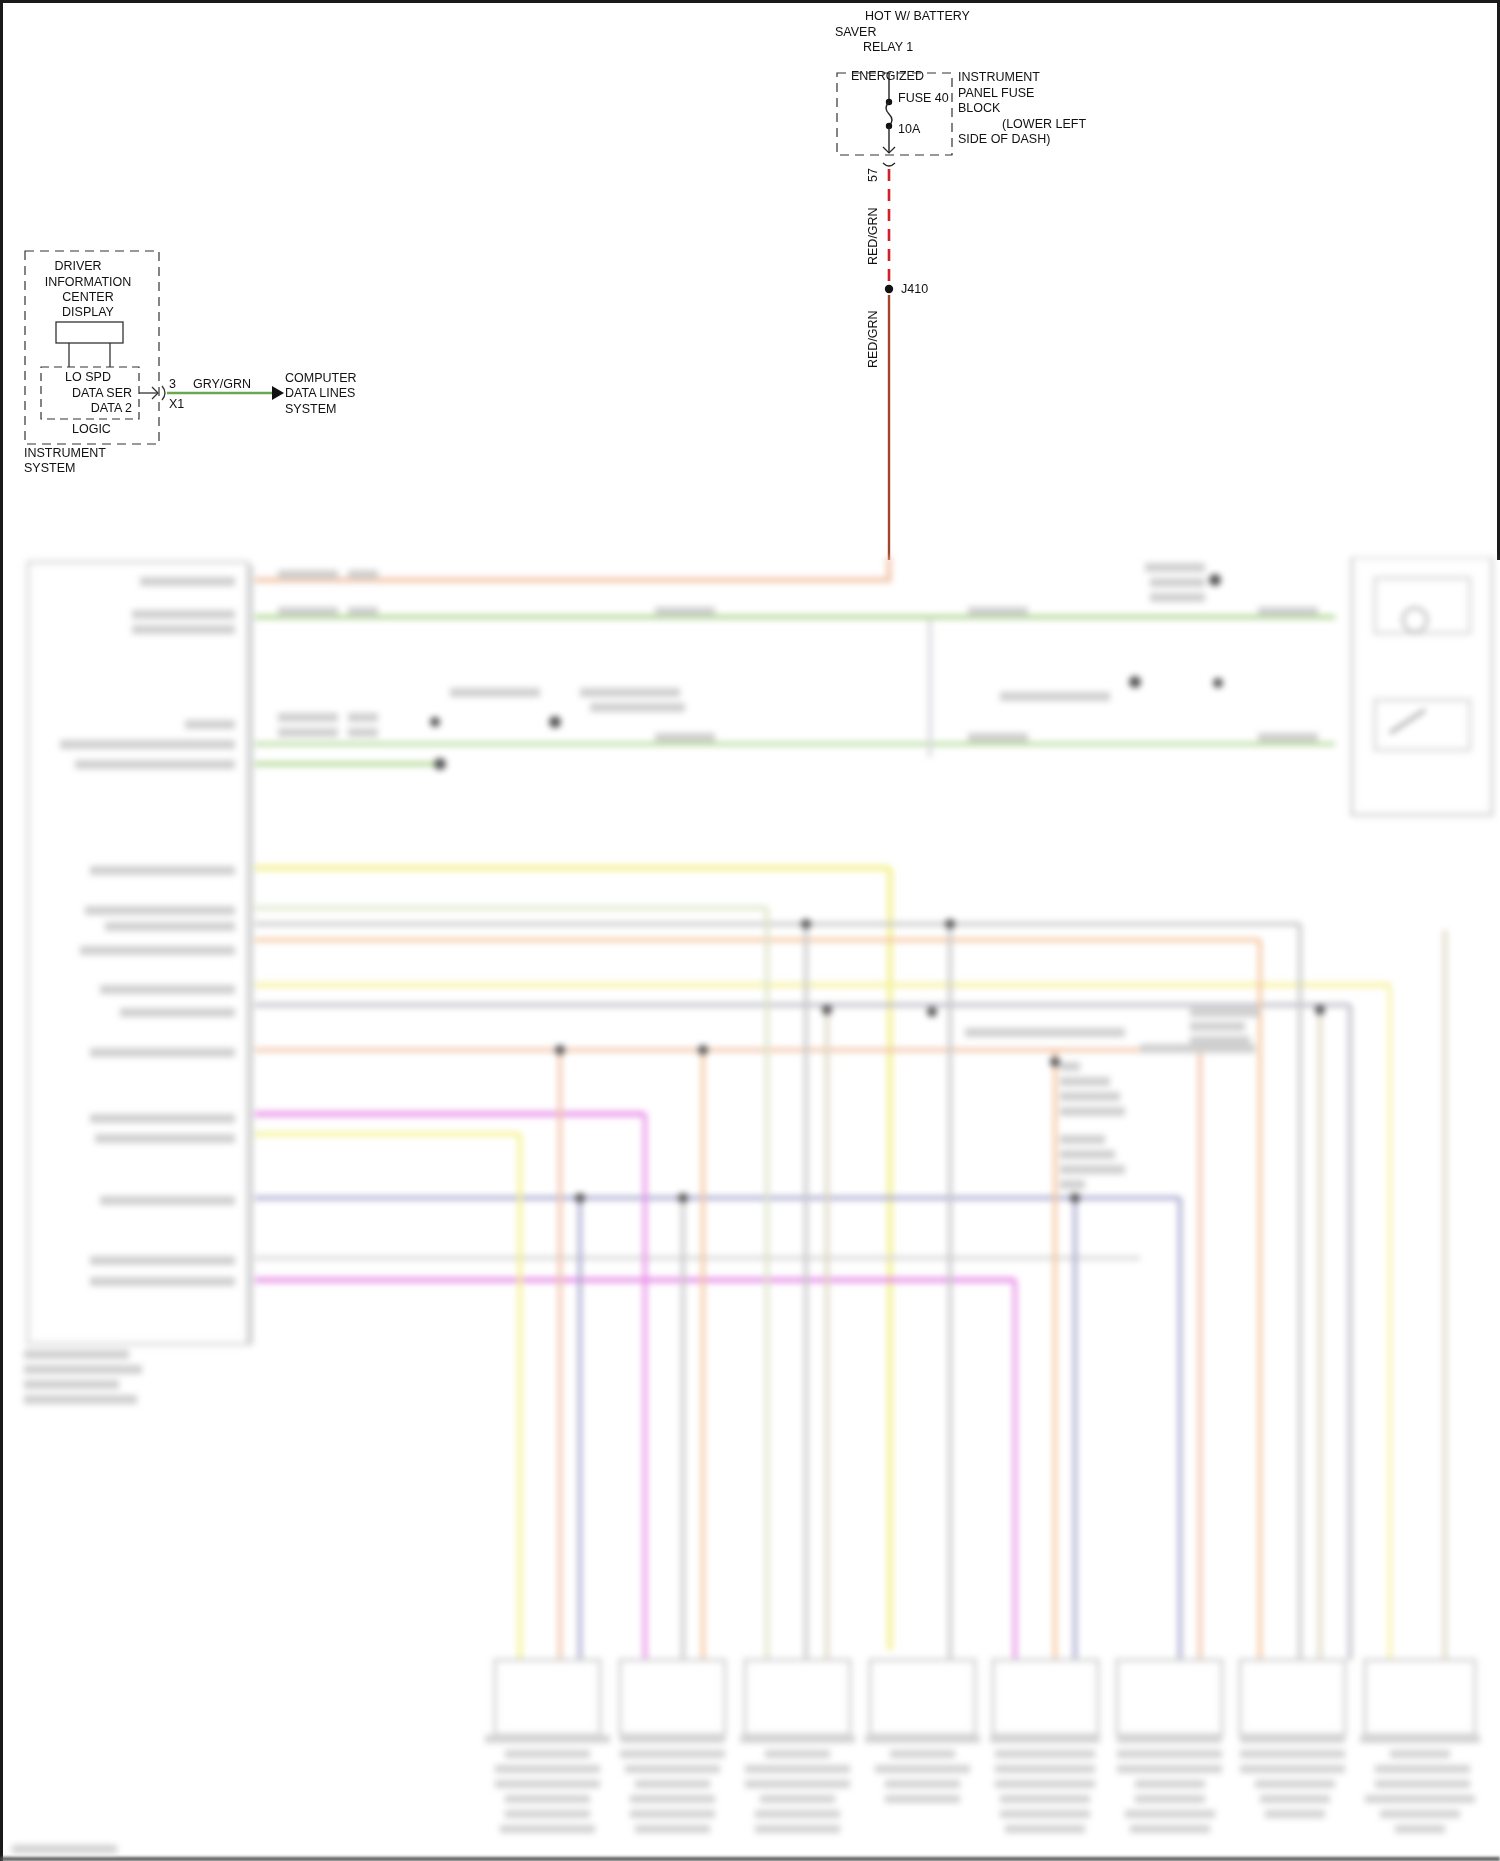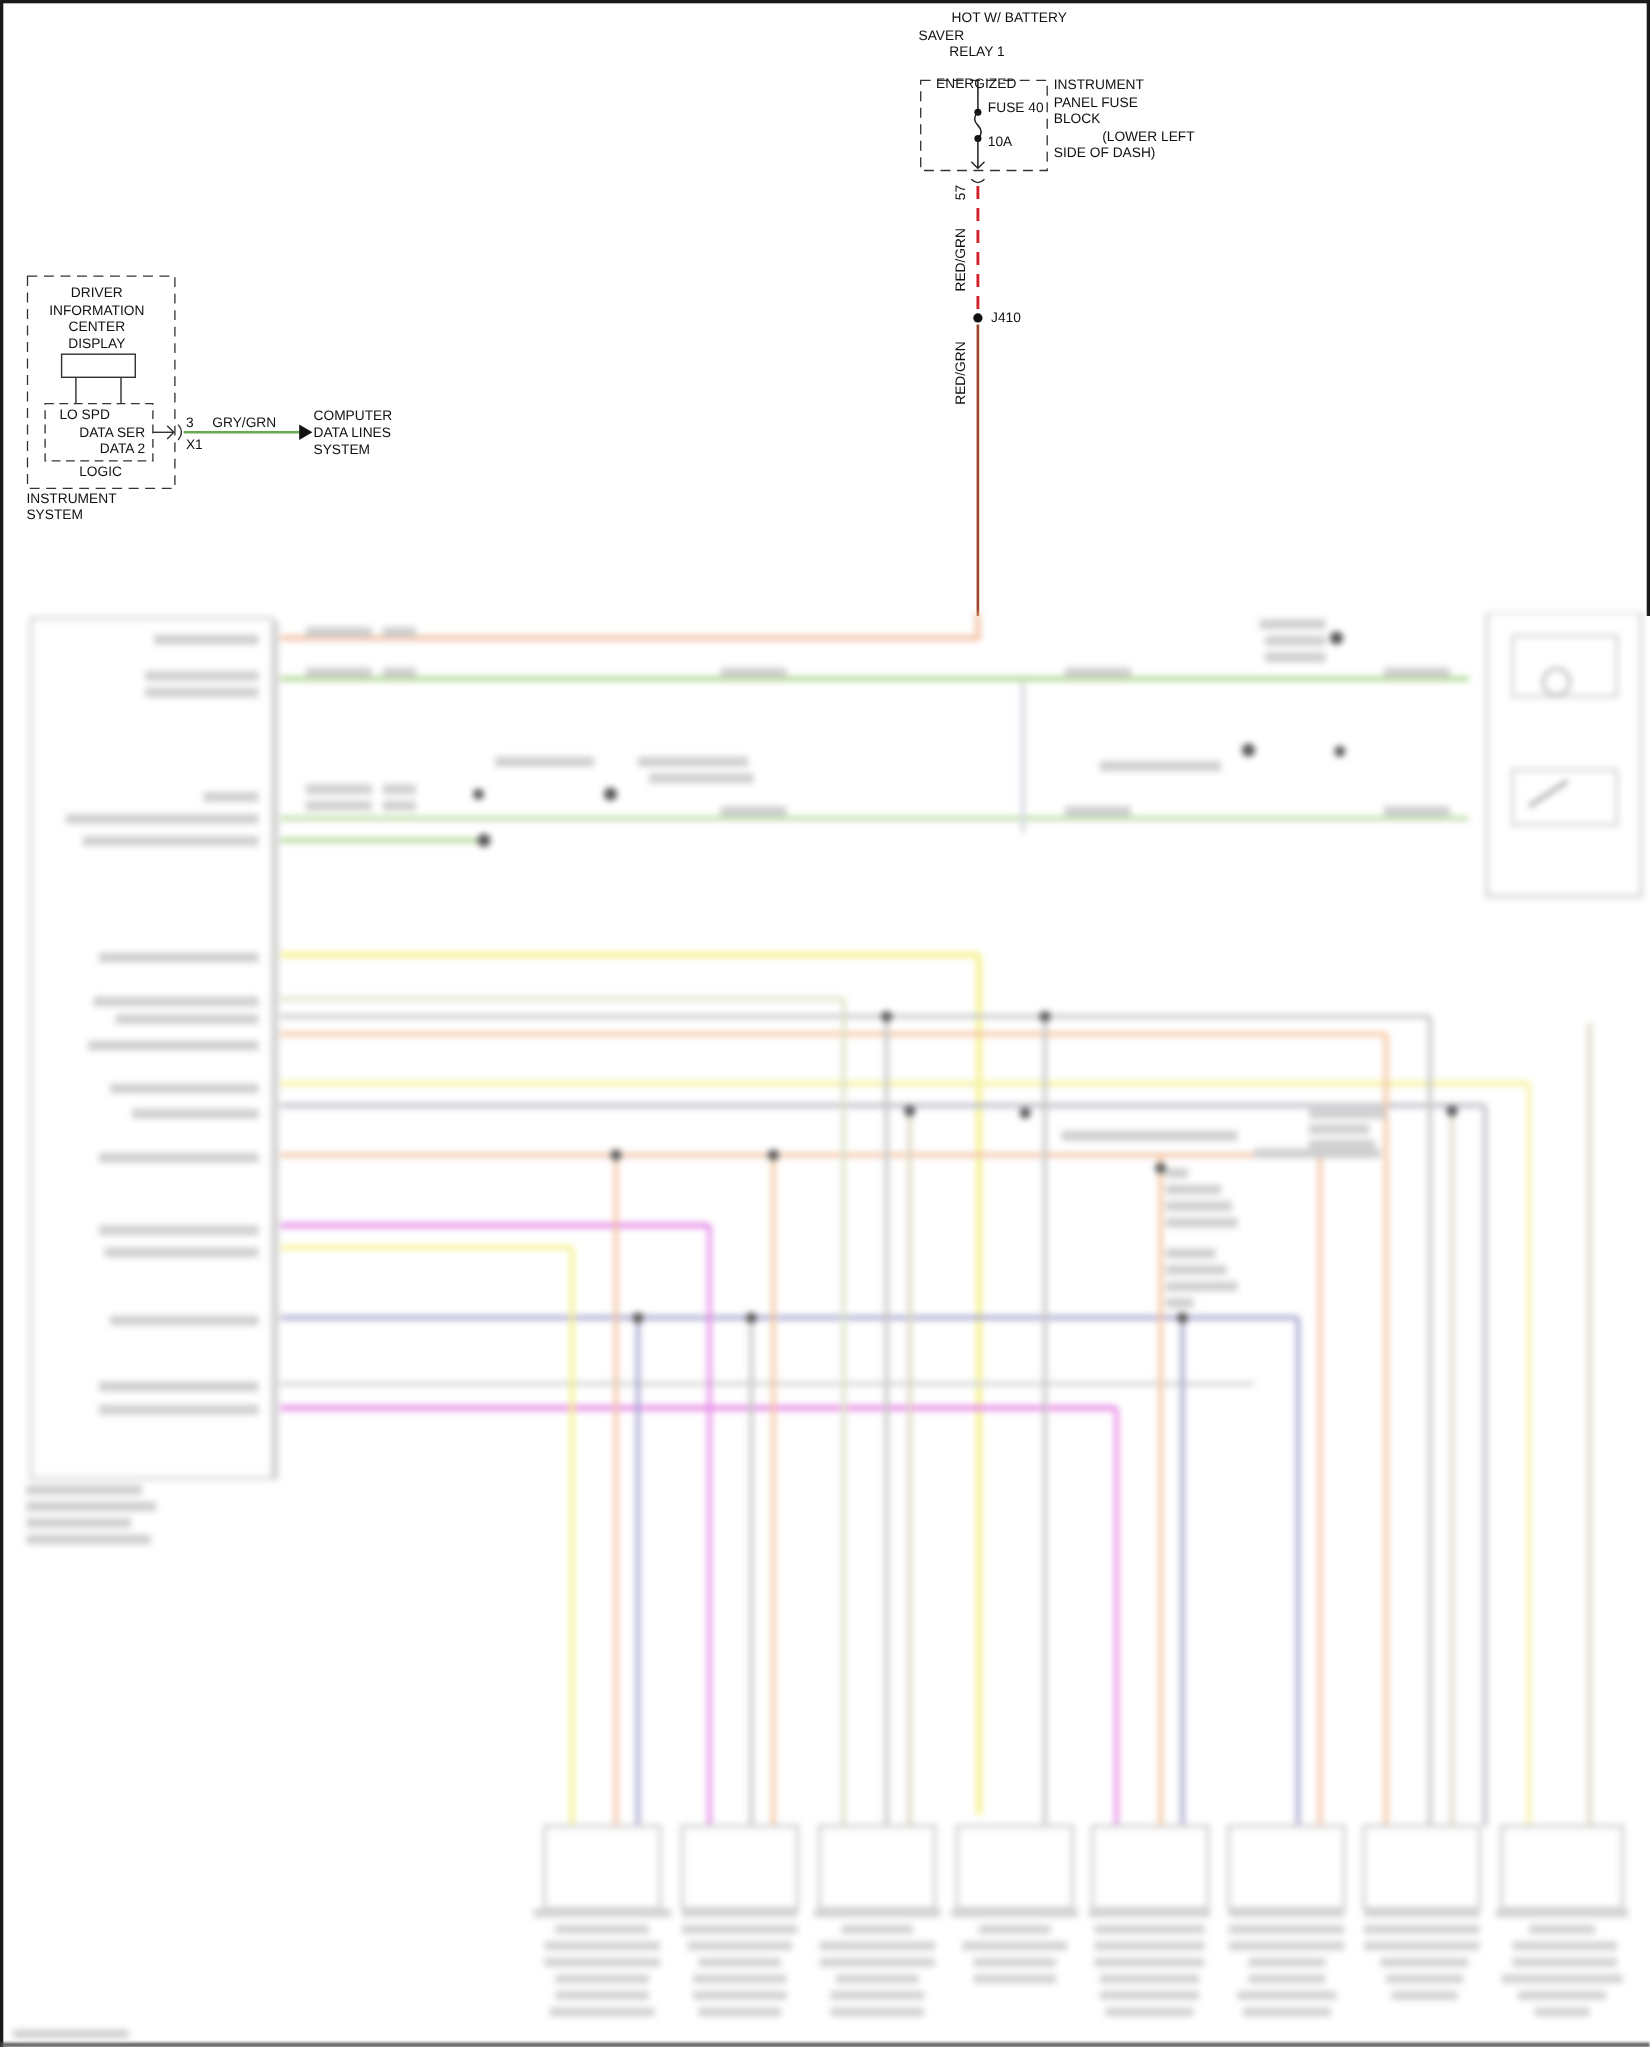--- a/index.html
+++ b/index.html
@@ -72,27 +72,27 @@
   <div class="lbl" style="left:958px;top:117px;margin-left:44px;">(LOWER LEFT</div>
   <div class="lbl" style="left:958px;top:132px;">SIDE OF DASH)</div>
 </div>
 
 <div class="lbl" style="left:866px;top:166px;transform:rotate(-90deg);transform-origin:left top;top:182px;">57</div>
 <div class="lbl" style="left:866px;top:265px;transform:rotate(-90deg);transform-origin:left top;">RED/GRN</div>
 <div class="lbl" style="left:901px;top:282px;">J410</div>
 <div class="lbl" style="left:866px;top:368px;transform:rotate(-90deg);transform-origin:left top;">RED/GRN</div>
 
 <div>
-  <div class="lbl center" style="left:38px;top:259px;width:100px;">DRIVER</div>
+  <div class="lbl center" style="left:28px;top:259px;width:100px;">DRIVER</div>
   <div class="lbl center" style="left:38px;top:275px;width:100px;">INFORMATION</div>
   <div class="lbl center" style="left:38px;top:290px;width:100px;">CENTER</div>
   <div class="lbl center" style="left:38px;top:305px;width:100px;">DISPLAY</div>
 </div>
 <div>
-  <div class="lbl" style="left:54px;top:370px;width:88px;text-align:left;">LO SPD</div>
+  <div class="lbl" style="left:44px;top:370px;width:88px;text-align:center;">LO SPD</div>
   <div class="lbl" style="left:44px;top:386px;width:88px;text-align:right;">DATA SER</div>
   <div class="lbl" style="left:44px;top:401px;width:88px;text-align:right;">DATA 2</div>
 </div>
 <div class="lbl" style="left:40px;top:422px;margin-left:32px;">LOGIC</div>
 <div>
   <div class="lbl" style="left:24px;top:446px;">INSTRUMENT</div>
   <div class="lbl" style="left:24px;top:461px;">SYSTEM</div>
 </div>
 <div class="lbl" style="left:169px;top:377px;">3</div>
 <div class="lbl" style="left:169px;top:397px;">X1</div>

